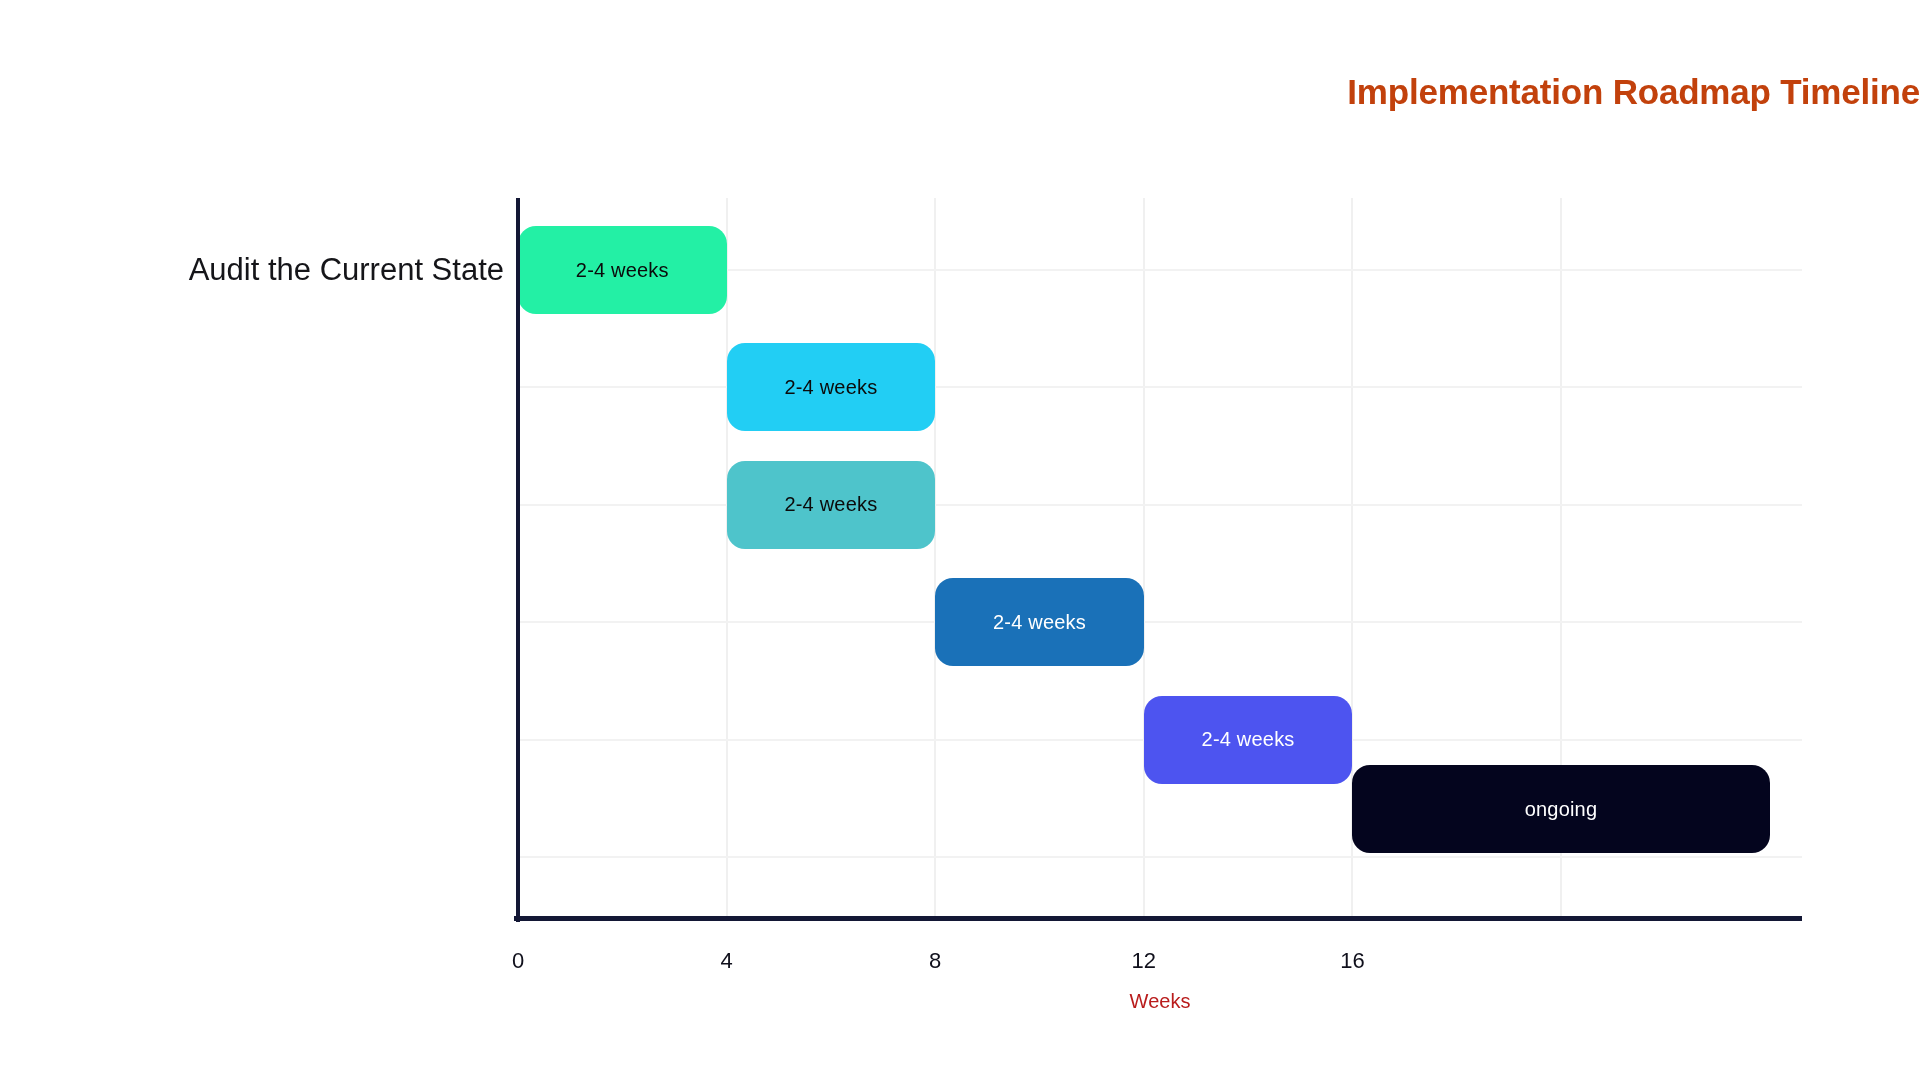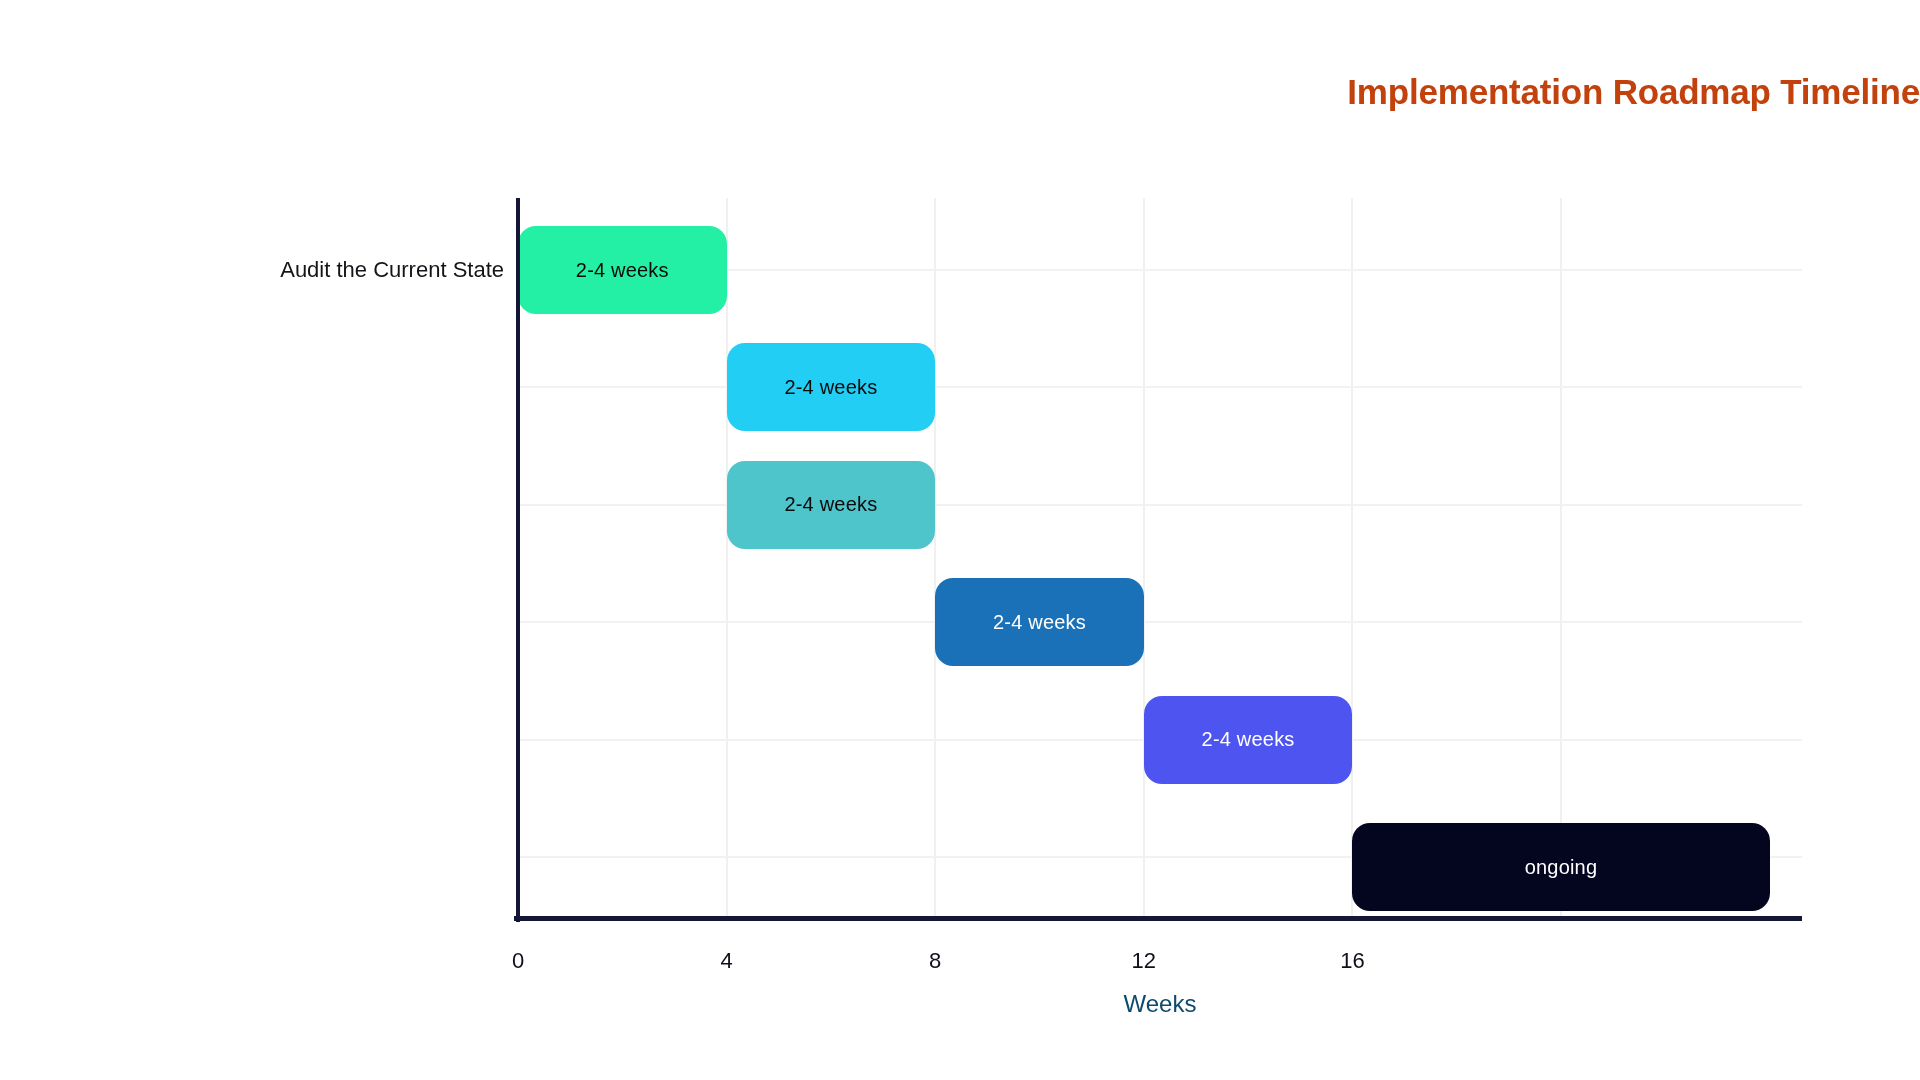--- a/index.html
+++ b/index.html
@@ -14,28 +14,28 @@
   .gridline-v{position:absolute;width:2px;background:#f0f0f0;}
   .gridline-h{position:absolute;height:2px;background:#f2f2f2;}
   .axis-y{position:absolute;background:#131735;}
   .axis-x{position:absolute;background:#131735;}
   .task-bar{
     position:absolute;border-radius:18px;display:flex;align-items:center;justify-content:center;
   }
   .bar-label{font-size:20px;font-weight:500;letter-spacing:0.2px;}
   .task-label{
     position:absolute;display:flex;align-items:center;justify-content:flex-end;
-    text-align:right;font-size:22px;font-weight:500;color:#151519;line-height:1.38;
+    text-align:right;font-size:31px;font-weight:500;color:#151519;line-height:1.38;
     white-space:pre-line;
   }
   .x-tick{
     position:absolute;transform:translateX(-50%);font-size:22px;font-weight:500;color:#10101c;
   }
   .x-axis-title{
-    position:absolute;transform:translateX(-50%);font-size:24px;font-weight:500;color:#0c4a6e;
+    position:absolute;transform:translateX(-50%);font-size:20px;font-weight:500;color:#b91c1c;
   }
 </style>
 </head>
 <body>
 
 <div id="stage">
   <div class="chart-title">Implementation Roadmap Timeline</div>
   <div id="plot"></div>
 <div class="gridline-v" style="left: 725.6px; top: 198px; height: 720px; background: rgb(240, 240, 240);"></div>
     <div class="gridline-v" style="left: 934.2px; top: 198px; height: 720px; background: rgb(240, 240, 240);"></div>
@@ -57,21 +57,21 @@
     </div>
     <div class="task-bar" style="left: 726.6px; top: 460.8px; width: 208.6px; height: 88px; background: rgb(78, 196, 203);">
       <span class="bar-label" style="color: rgb(11, 11, 11);">2-4 weeks</span>
     </div>
     <div class="task-bar" style="left: 935.2px; top: 578.2px; width: 208.6px; height: 88px; background: rgb(26, 113, 184);">
       <span class="bar-label" style="color: rgb(255, 255, 255);">2-4 weeks</span>
     </div>
     <div class="task-bar" style="left: 1143.8px; top: 695.6px; width: 208.6px; height: 88px; background: rgb(77, 84, 240);">
       <span class="bar-label" style="color: rgb(255, 255, 255);">2-4 weeks</span>
     </div>
-    <div class="task-bar" style="left: 1352.4px; top: 823px; width: 417.2px; height: 88px; background: rgb(4, 5, 30);">
+    <div class="task-bar" style="left: 1352.4px; top: 765px; width: 417.2px; height: 88px; background: rgb(4, 5, 30);">
       <span class="bar-label" style="color: rgb(255, 255, 255);">ongoing</span>
     </div>
     <div class="axis-y" style="left: 516px; top: 198px; width: 4px; height: 724px;"></div>
     <div class="axis-x" style="left: 514px; top: 916px; width: 1288px; height: 5px;"></div>
     <div class="x-tick" style="left: 518px; top: 948px;">0</div>
     <div class="x-tick" style="left: 726.6px; top: 948px;">4</div>
     <div class="x-tick" style="left: 935.2px; top: 948px;">8</div>
     <div class="x-tick" style="left: 1143.8px; top: 948px;">12</div>
     <div class="x-tick" style="left: 1352.4px; top: 948px;">16</div>
     <div class="x-axis-title" style="left: 1160px; top: 990px;">Weeks</div>

